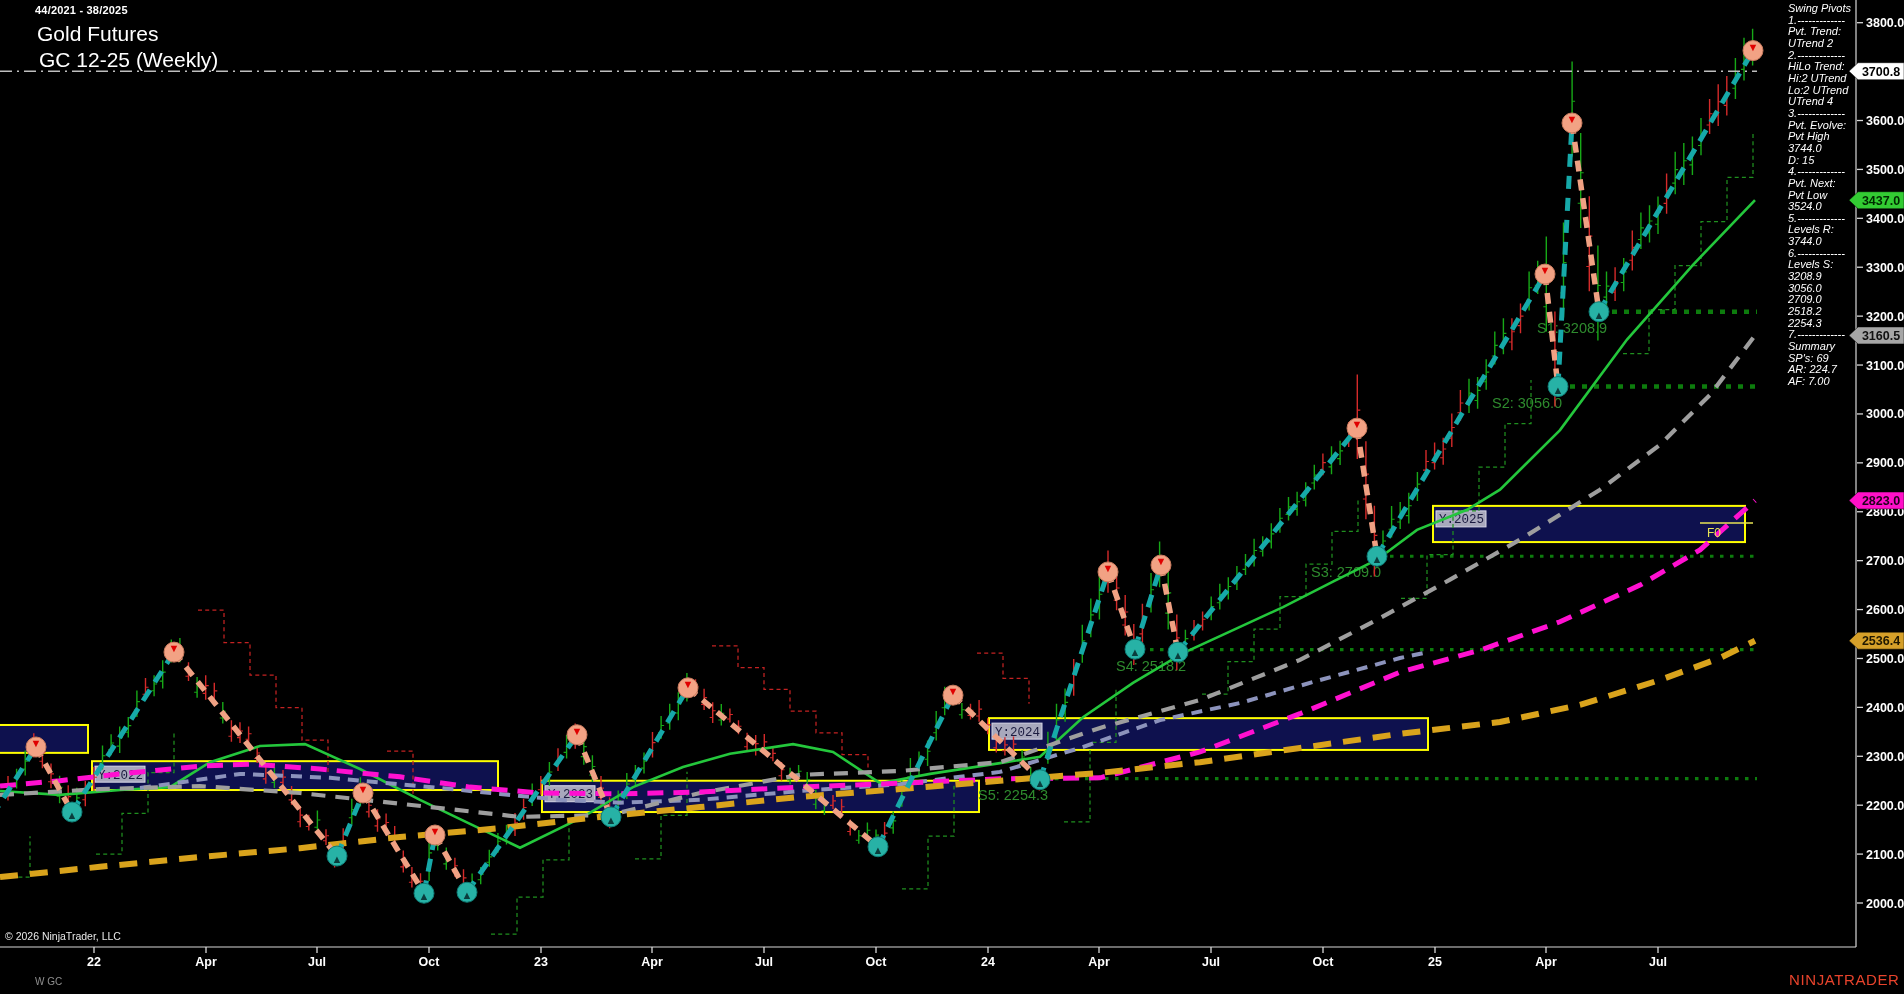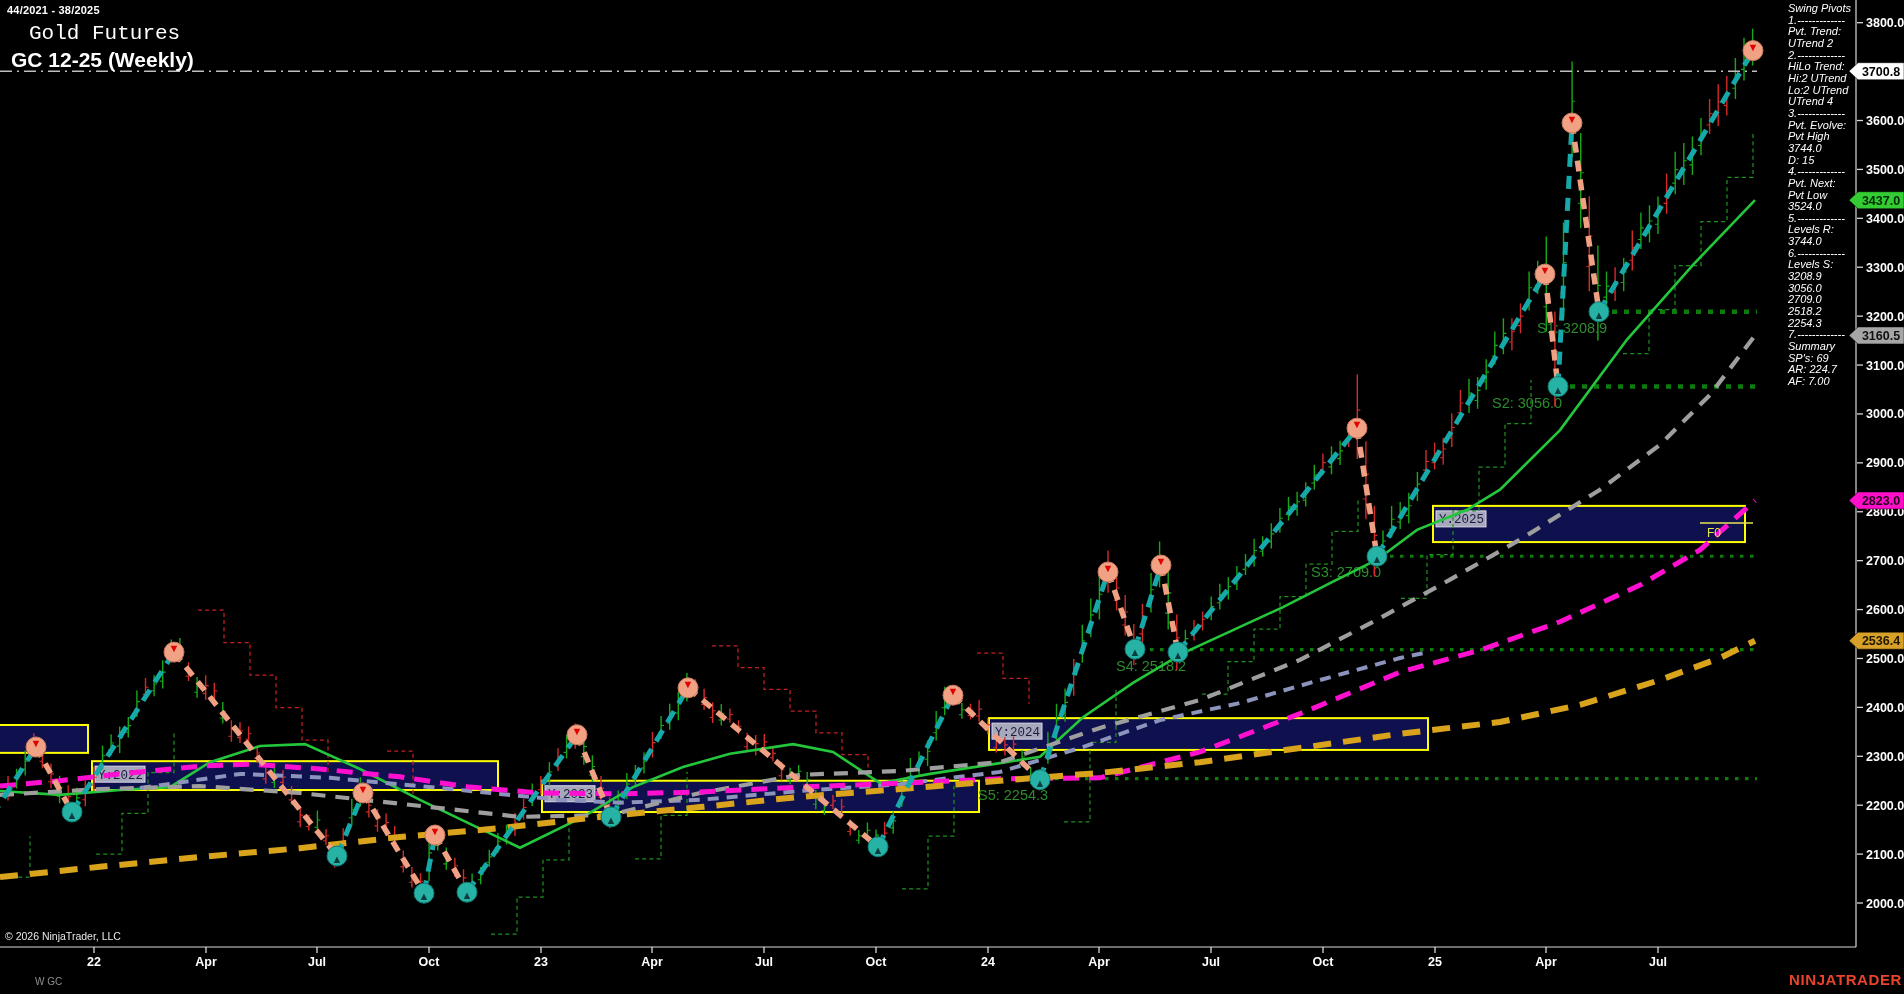--- a/index.html
+++ b/index.html
@@ -1,28 +1,28 @@
 <!DOCTYPE html>
 <html><head>
 <meta charset="utf-8">
 <style>
   html,body{margin:0;padding:0;background:#000;}
   body{width:1904px;height:994px;position:relative;overflow:hidden;
        font-family:"Liberation Sans",sans-serif;-webkit-font-smoothing:antialiased;}
   #stage{position:absolute;inset:0;}
   svg{position:absolute;left:0;top:0;}
-  .hdr{position:absolute;color:#fff;z-index:5;}
+  .hdr{position:absolute;color:#fff;z-index:5;margin-left:28px;}
   #range-label{left:7px;top:4px;font-size:11px;font-weight:bold;letter-spacing:.2px;}
-  #title{left:29px;top:22px;font-size:21px;font-weight:400;font-family:Liberation Mono, monospace;}
-  #subtitle{left:11px;top:48px;font-size:21px;font-weight:700;text-align:center;}
+  #title{left:9px;top:22px;font-size:21px;font-weight:400;}
+  #subtitle{left:11px;top:48px;font-size:21px;font-weight:400;text-align:center;}
   #panel{position:absolute;left:1788px;top:3px;width:110px;color:#fff;font-size:11px;
          line-height:11.65px;white-space:pre;z-index:6;font-style:italic;}
   #copyright{position:absolute;left:5px;top:930px;color:#e8e8e8;font-size:10.5px;z-index:5;}
   #watermark{position:absolute;left:7px;top:976px;color:#8f8f8f;font-size:10px;z-index:5;margin-left:28px;}
-  #brand{position:absolute;left:1789px;top:971px;color:#E8432C;font-size:15px;font-weight:bold;
+  #brand{position:absolute;left:1789px;top:971px;color:#E8432C;font-size:15px;font-weight:normal;
          letter-spacing:.6px;z-index:6;}
   text{font-family:"Liberation Sans",sans-serif;}
   .mono{font-family:"Liberation Mono",monospace;}
 </style>
 </head>
 <body>
 
 <div id="stage">
   <svg id="chart" width="1904" height="994" viewBox="0 0 1904 994">
       <rect x="0" y="0" width="1904" height="994" fill="#000000"></rect>

